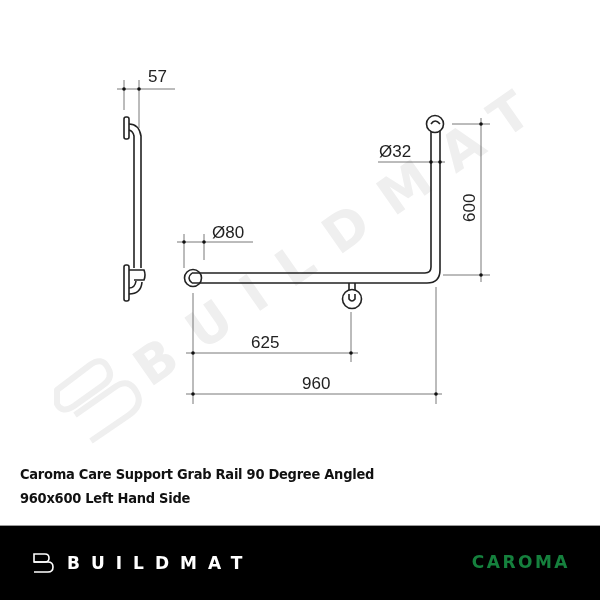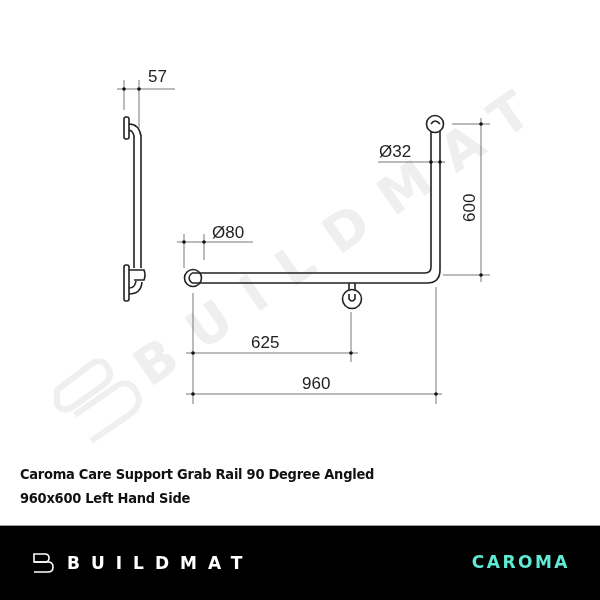--- a/index.html
+++ b/index.html
@@ -3,21 +3,21 @@
 <meta charset="utf-8">
 <style>
   html, body { margin:0; padding:0; }
   body { width:600px; height:600px; background:#ffffff; position:relative; overflow:hidden; font-family:"Liberation Sans", sans-serif; }
   .drawing { position:absolute; left:0; top:0; width:600px; height:450px; }
   .title { position:absolute; left:20px; top:462px; font-family:"DejaVu Sans", sans-serif; font-size:14.5px; font-weight:bold; color:#111; line-height:24px; letter-spacing:-0.3px; transform:scaleX(0.9); transform-origin:left top; }
   .title div { white-space:nowrap; }
   .footer { position:absolute; left:0; top:525px; width:600px; height:75px; background:#000; border-top:1px solid #9a9a9a; }
   .brand-left { position:absolute; left:33px; top:24px; height:26px; display:flex; align-items:center; }
   .brand-left .word { color:#fff; font-family:"DejaVu Sans", sans-serif; font-weight:bold; font-size:17px; letter-spacing:11px; margin-left:12px; }
-  .brand-right { position:absolute; right:30px; top:26px; color:#5eead4; font-family:"DejaVu Sans", sans-serif; font-weight:bold; font-size:17px; letter-spacing:2.5px; }
+  .brand-right { position:absolute; right:30px; top:26px; color:#15803d; font-family:"DejaVu Sans", sans-serif; font-weight:bold; font-size:17px; letter-spacing:2.5px; }
   .dim-text { font-family:"Liberation Sans", sans-serif; font-size:17px; fill:#222; }
 </style>
 </head>
 <body>
 
 <svg class="drawing" viewBox="0 0 600 450" xmlns="http://www.w3.org/2000/svg">
 
   <g opacity="1">
     <g fill="none" stroke="#efefef" stroke-width="6" stroke-linejoin="round">
       <path d="M55 410 L88 385 Q100 376 106 388 Q112 398 100 406 L72 426 Q60 434 55 424 Z" transform="translate(2,-20)"></path>

